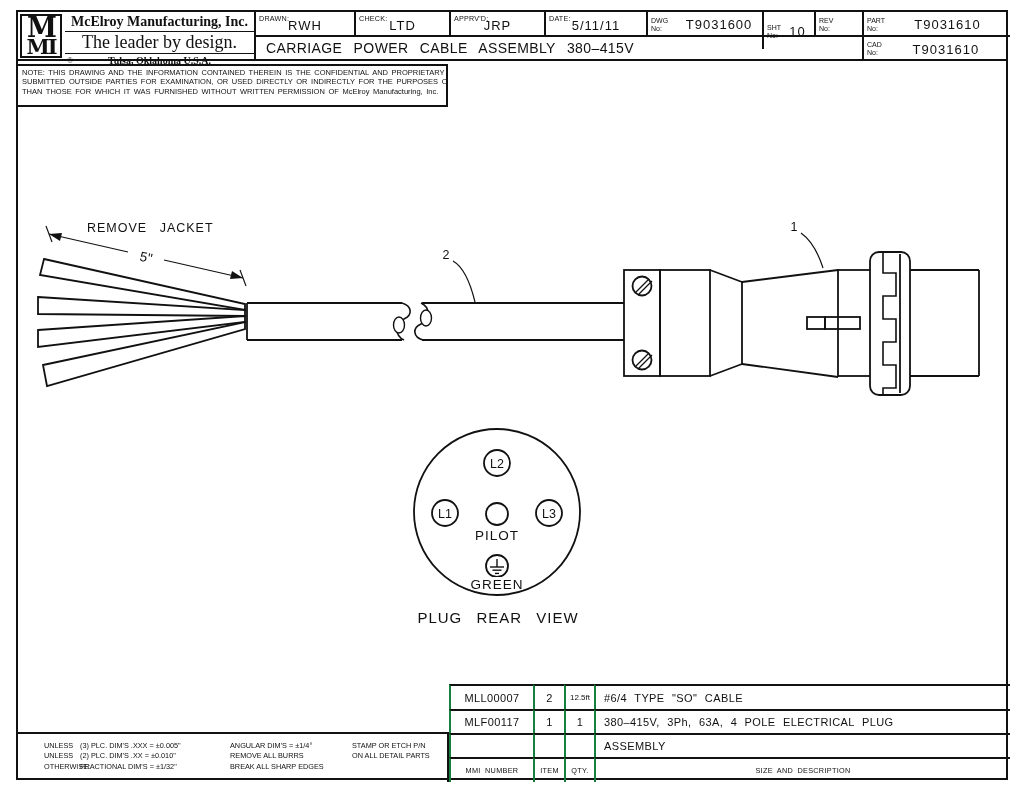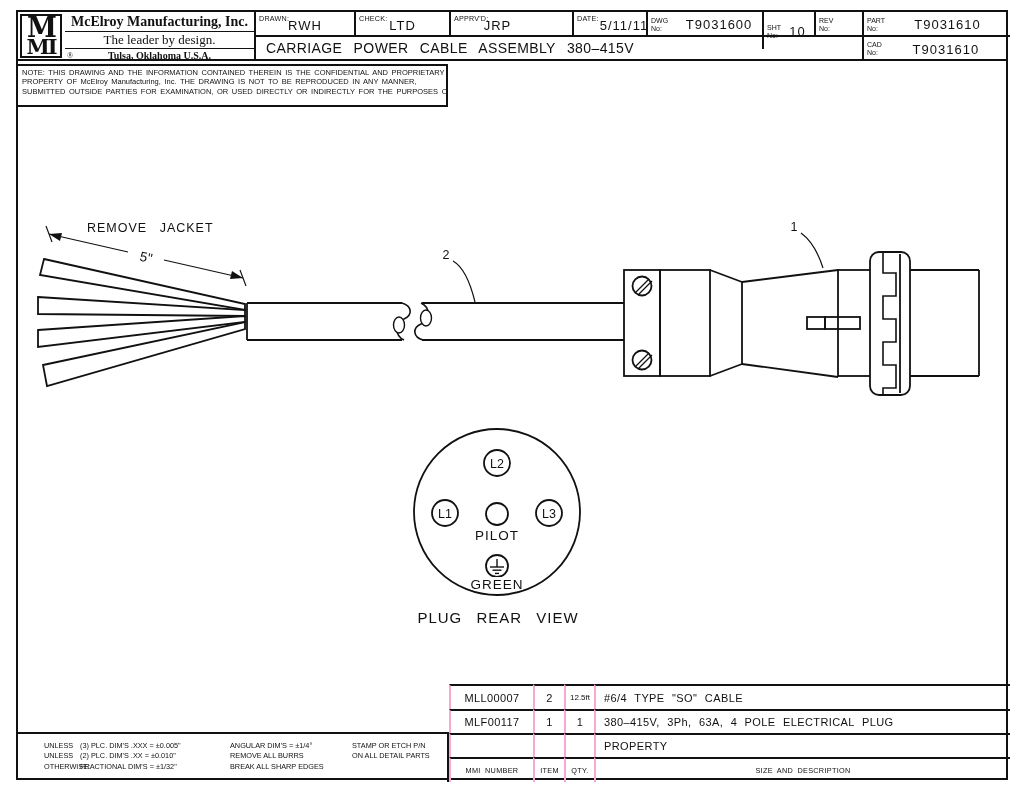--- a/index.html
+++ b/index.html
@@ -13,35 +13,35 @@
   .fld-value{position:absolute;left:0;top:6px;width:100%;text-align:center;font-size:13px;letter-spacing:1px;}
   .fld2{display:flex;align-items:center;}
   .fld2 .lab2{font-size:7px;line-height:8px;padding:2px 0 0 3px;flex:0 0 auto;}
   .fld2 .val2{flex:1;text-align:center;font-size:13px;letter-spacing:1px;padding-top:2px;}
   .logo-box{position:absolute;left:2px;top:2px;width:42px;height:44px;border:2.5px solid #111;box-sizing:border-box;
             font-family:"DejaVu Serif",serif;font-weight:bold;text-align:center;line-height:.8;padding-top:1px;}
   .logo-m{font-size:27px;letter-spacing:-2px;}
   .logo-mi{font-size:21px;letter-spacing:-2px;}
   .company{position:absolute;left:47px;top:2px;width:189px;height:45px;font-family:"Liberation Serif",serif;text-align:center;}
   .co-name{font-size:14px;font-weight:bold;border-bottom:1.5px solid #111;padding-bottom:1px;}
-  .co-tag{font-size:13px;border-bottom:1.5px solid #111;padding-bottom:0;}
+  .co-tag{font-size:18px;border-bottom:1.5px solid #111;padding-bottom:0;}
   .co-loc{font-size:10px;font-weight:bold;position:relative;padding-top:1px;}
   .co-reg{position:absolute;left:2px;top:2px;font-size:8px;font-weight:normal;}
   .dtitle{position:absolute;left:236px;top:23px;width:608px;height:26px;display:flex;align-items:center;box-sizing:border-box;
           border-left:2px solid #111;padding-left:10px;font-size:14px;letter-spacing:.4px;word-spacing:7px;}
   
   .note{position:absolute;left:0;top:52px;width:430px;height:43px;border:2.5px solid #111;border-left:none;box-sizing:border-box;
         padding:2px 4px;font-size:7.5px;line-height:9.3px;letter-spacing:0;word-spacing:1.5px;white-space:nowrap;overflow:hidden;}
   
   .tol{position:absolute;left:0;top:720px;width:431px;height:50px;border-top:2.5px solid #111;border-right:2.5px solid #111;box-sizing:border-box;font-size:7.3px;line-height:10.3px;white-space:nowrap;}
   .tol div{position:absolute;top:7px;}
   .tol .c1{left:26px;} .tol .c2{left:62px;} .tol .c3{left:212px;} .tol .c4{left:334px;}
   .bom{position:absolute;left:431px;top:672px;width:561px;height:98px;display:grid;
        grid-template-columns:84px 31px 30px 1fr;grid-template-rows:25px 24px 24px 1fr;box-sizing:border-box;}
-  .bom>div{border-left:2px solid #f9a8d4;border-top:2px solid #111;box-sizing:border-box;display:flex;align-items:center;justify-content:center;
+  .bom>div{border-left:2px solid #15803d;border-top:2px solid #111;box-sizing:border-box;display:flex;align-items:center;justify-content:center;
        font-size:11px;letter-spacing:.4px;overflow:hidden;}
   .bom .desc{justify-content:flex-start;padding-left:8px;word-spacing:4px;}
   .bom .hd{font-size:7.3px;letter-spacing:.3px;word-spacing:2px;}
   .bom .sm{font-size:8px;letter-spacing:0;}
   svg text{font-family:"Liberation Sans",sans-serif;fill:#111;}
 </style>
 </head>
 <body>
 
 <div class="sheet">
@@ -65,21 +65,21 @@
       <span class="fld-value">RWH</span>
     </div>
     <div class="tb-cell" style="left:336px;top:0;width:95px;height:23px;">
       <span class="fld-label">CHECK:</span>
       <span class="fld-value">LTD</span>
     </div>
     <div class="tb-cell" style="left:431px;top:0;width:95px;height:23px;">
       <span class="fld-label">APPRV'D:</span>
       <span class="fld-value">JRP</span>
     </div>
-    <div class="tb-cell" style="left:526px;top:0;width:102px;height:23px;margin-left:28px;">
+    <div class="tb-cell" style="left:526px;top:0;width:102px;height:23px;">
       <span class="fld-label">DATE:</span>
       <span class="fld-value">5/11/11</span>
     </div>
     <div class="tb-cell fld2" style="left:628px;top:0;width:116px;height:23px;gap:8px;">
       <span class="lab2"><span>DWG</span><br><span>No:</span></span>
       <span class="val2">T9031600</span>
     </div>
     <div class="tb-cell fld2" style="left:744px;top:0;width:52px;height:37px;">
       <span class="lab2"><span>SHT</span><br><span>No:</span></span>
       <span class="val2">10</span>
@@ -95,22 +95,22 @@
     <div class="dtitle">CARRIAGE POWER CABLE ASSEMBLY 380–415V</div>
     <div class="tb-cell fld2" style="left:844px;top:23px;width:148px;height:26px;">
       <span class="lab2"><span>CAD</span><br><span>No:</span></span>
       <span class="val2">T9031610</span>
     </div>
     <div class="tb-hline"></div>
   </div>
 
   <div class="note">
     <div>NOTE: THIS DRAWING AND THE INFORMATION CONTAINED THEREIN IS THE CONFIDENTIAL AND PROPRIETARY</div>
-    <div>PROPERTY OF McElroy Manufacturing, Inc. THE DRAWING IS NOT TO BE REPRODUCED IN ANY MANNER,</div>
     <div>SUBMITTED OUTSIDE PARTIES FOR EXAMINATION, OR USED DIRECTLY OR INDIRECTLY FOR THE PURPOSES OTHER</div>
+    <div>THAN THOSE FOR WHICH IT WAS FURNISHED WITHOUT WRITTEN PERMISSION OF McElroy Manufacturing, Inc.</div>
   </div>
 
   <svg style="position:absolute;left:0;top:95px;" width="992" height="590" viewBox="16 105 992 590">
     <g stroke="#111" stroke-width="1.8" fill="none">
 
       <g fill="#fff">
         <polygon points="42,257 243,302 243,308 38,273"></polygon>
         <polygon points="36,295 243,308 243,314 36,312"></polygon>
         <polygon points="36,328 243,314 243,320 36,345"></polygon>
         <polygon points="41,363 243,320 243,327 45,384"></polygon>
@@ -262,21 +262,21 @@
     <div>
         <span></span>
       </div>
     <div>
         <span></span>
       </div>
     <div>
         <span></span>
       </div>
     <div class="desc">
-        <span>PROPERTY</span>
+        <span>ASSEMBLY</span>
       </div>
 
     <div class="hd">
         <span>MMI NUMBER</span>
       </div>
     <div class="hd">
         <span>ITEM</span>
       </div>
     <div class="hd">
         <span>QTY.</span>

